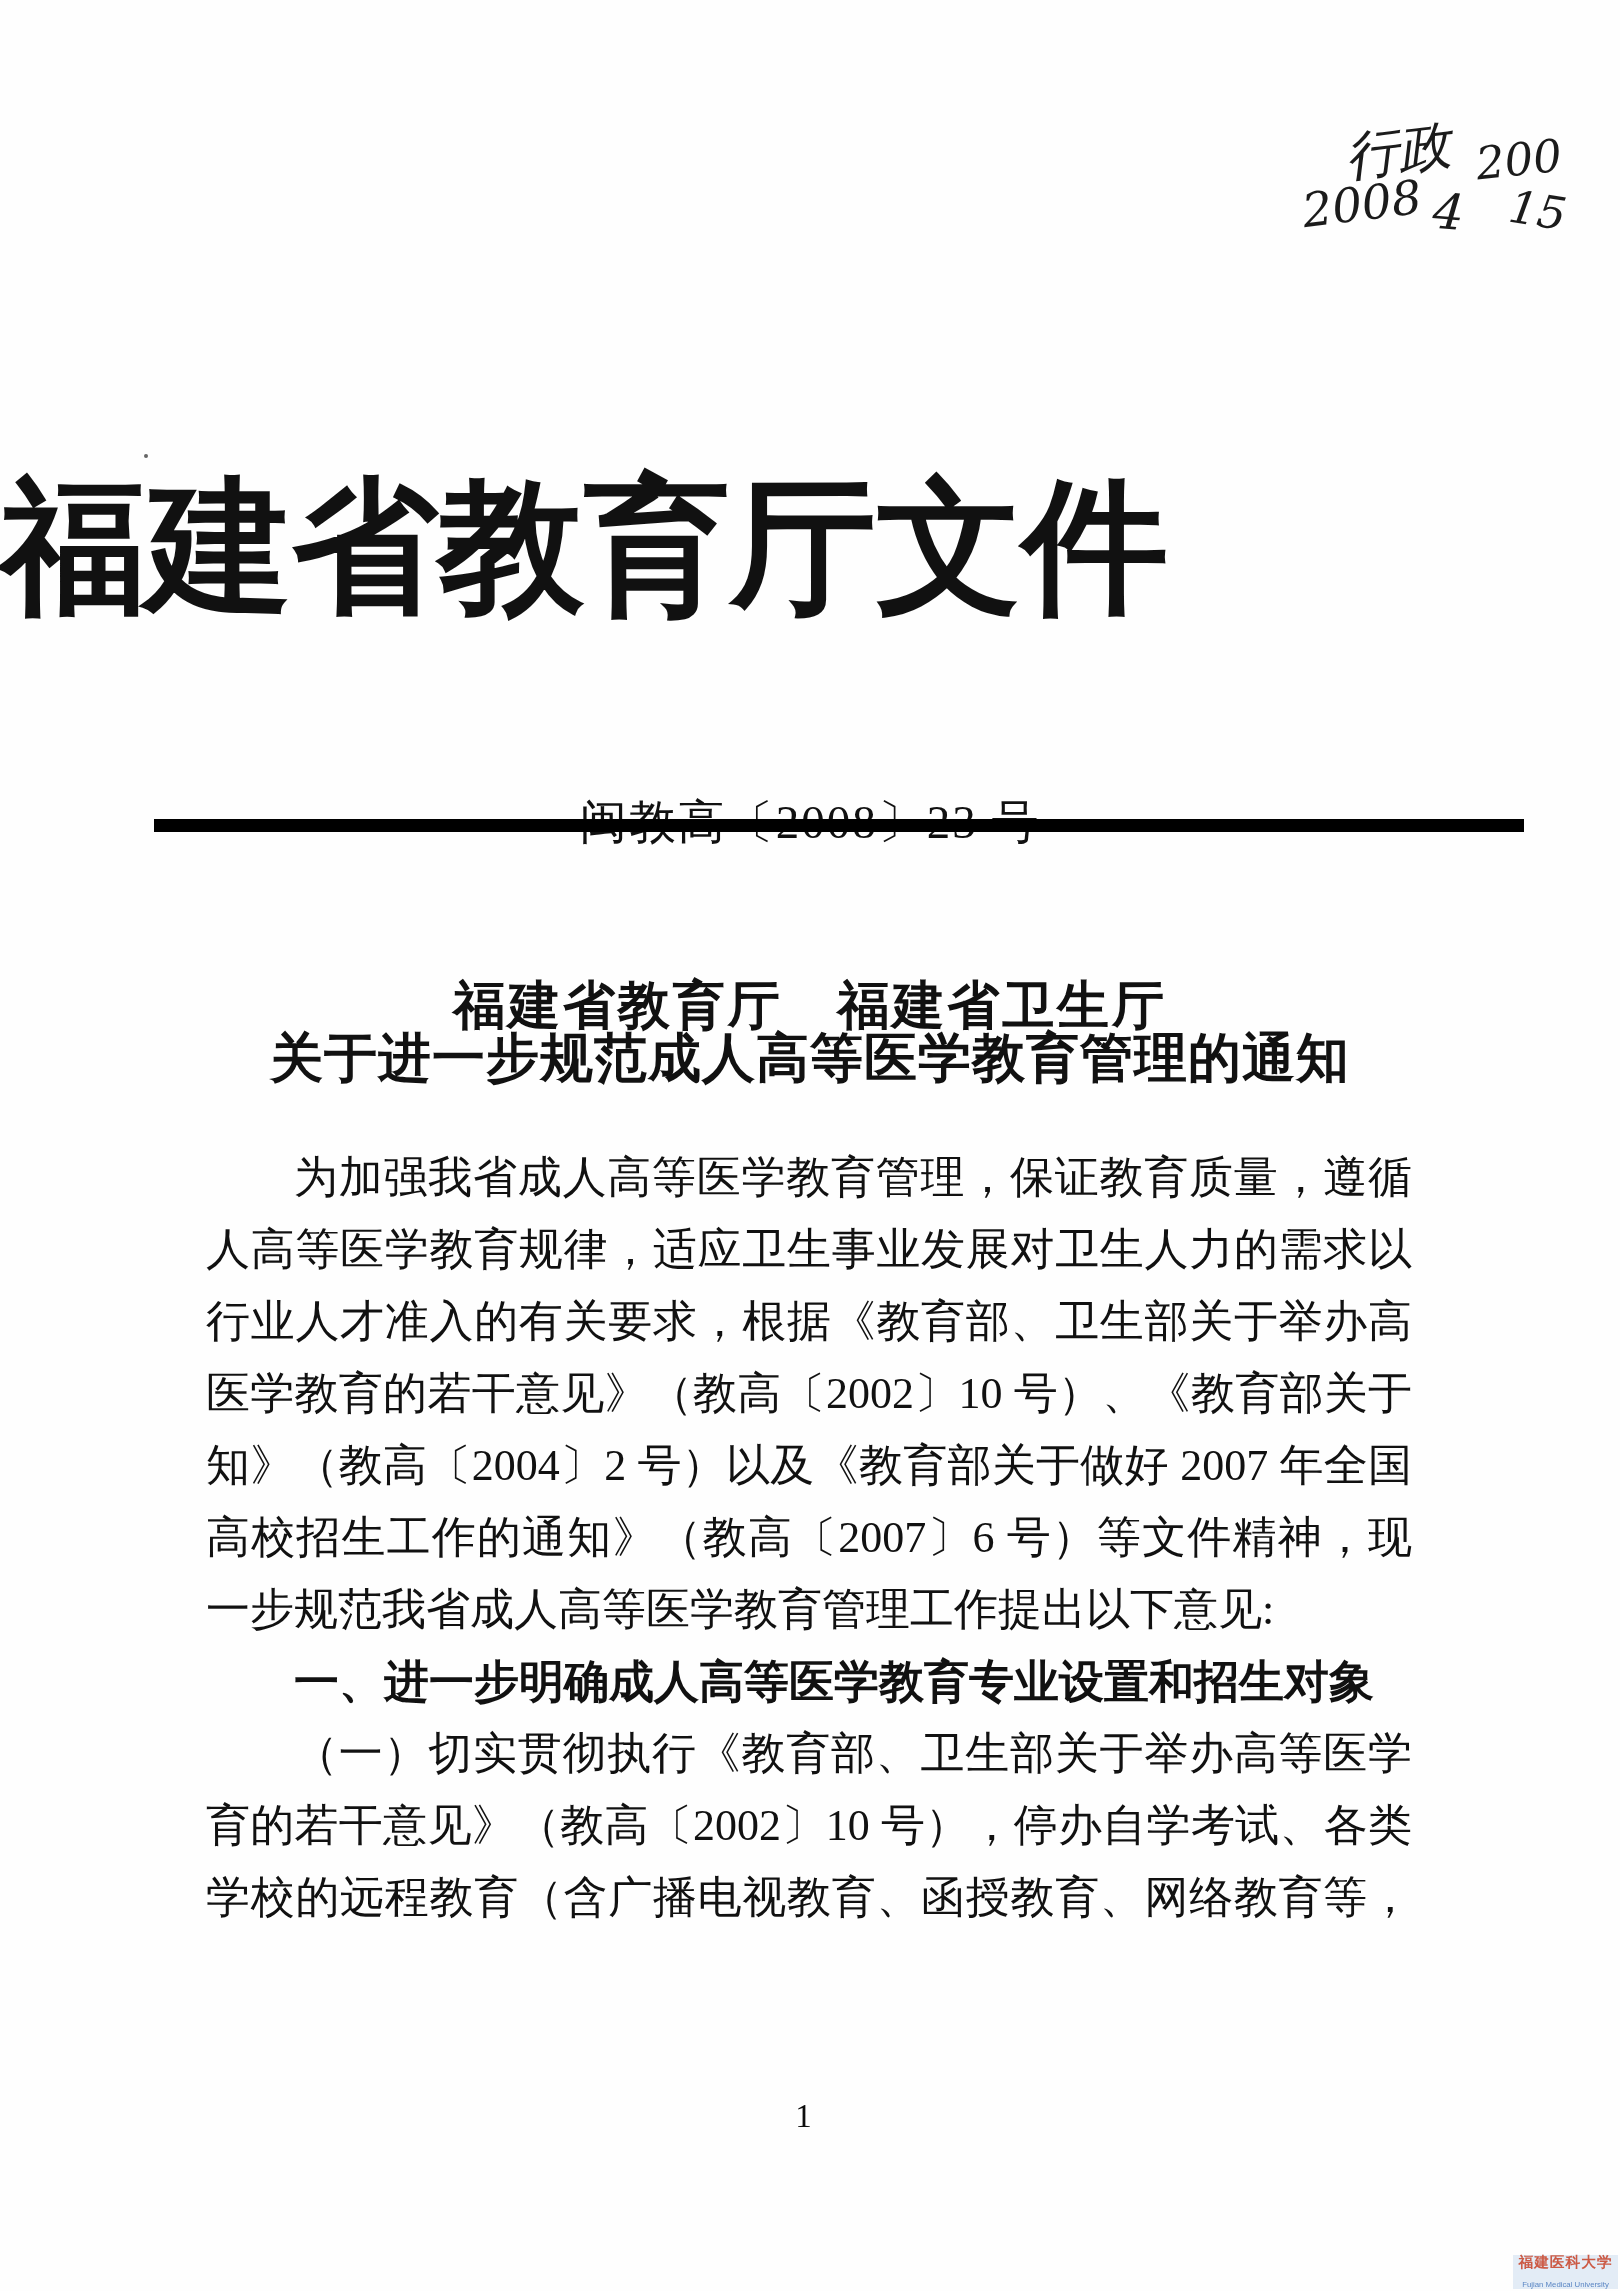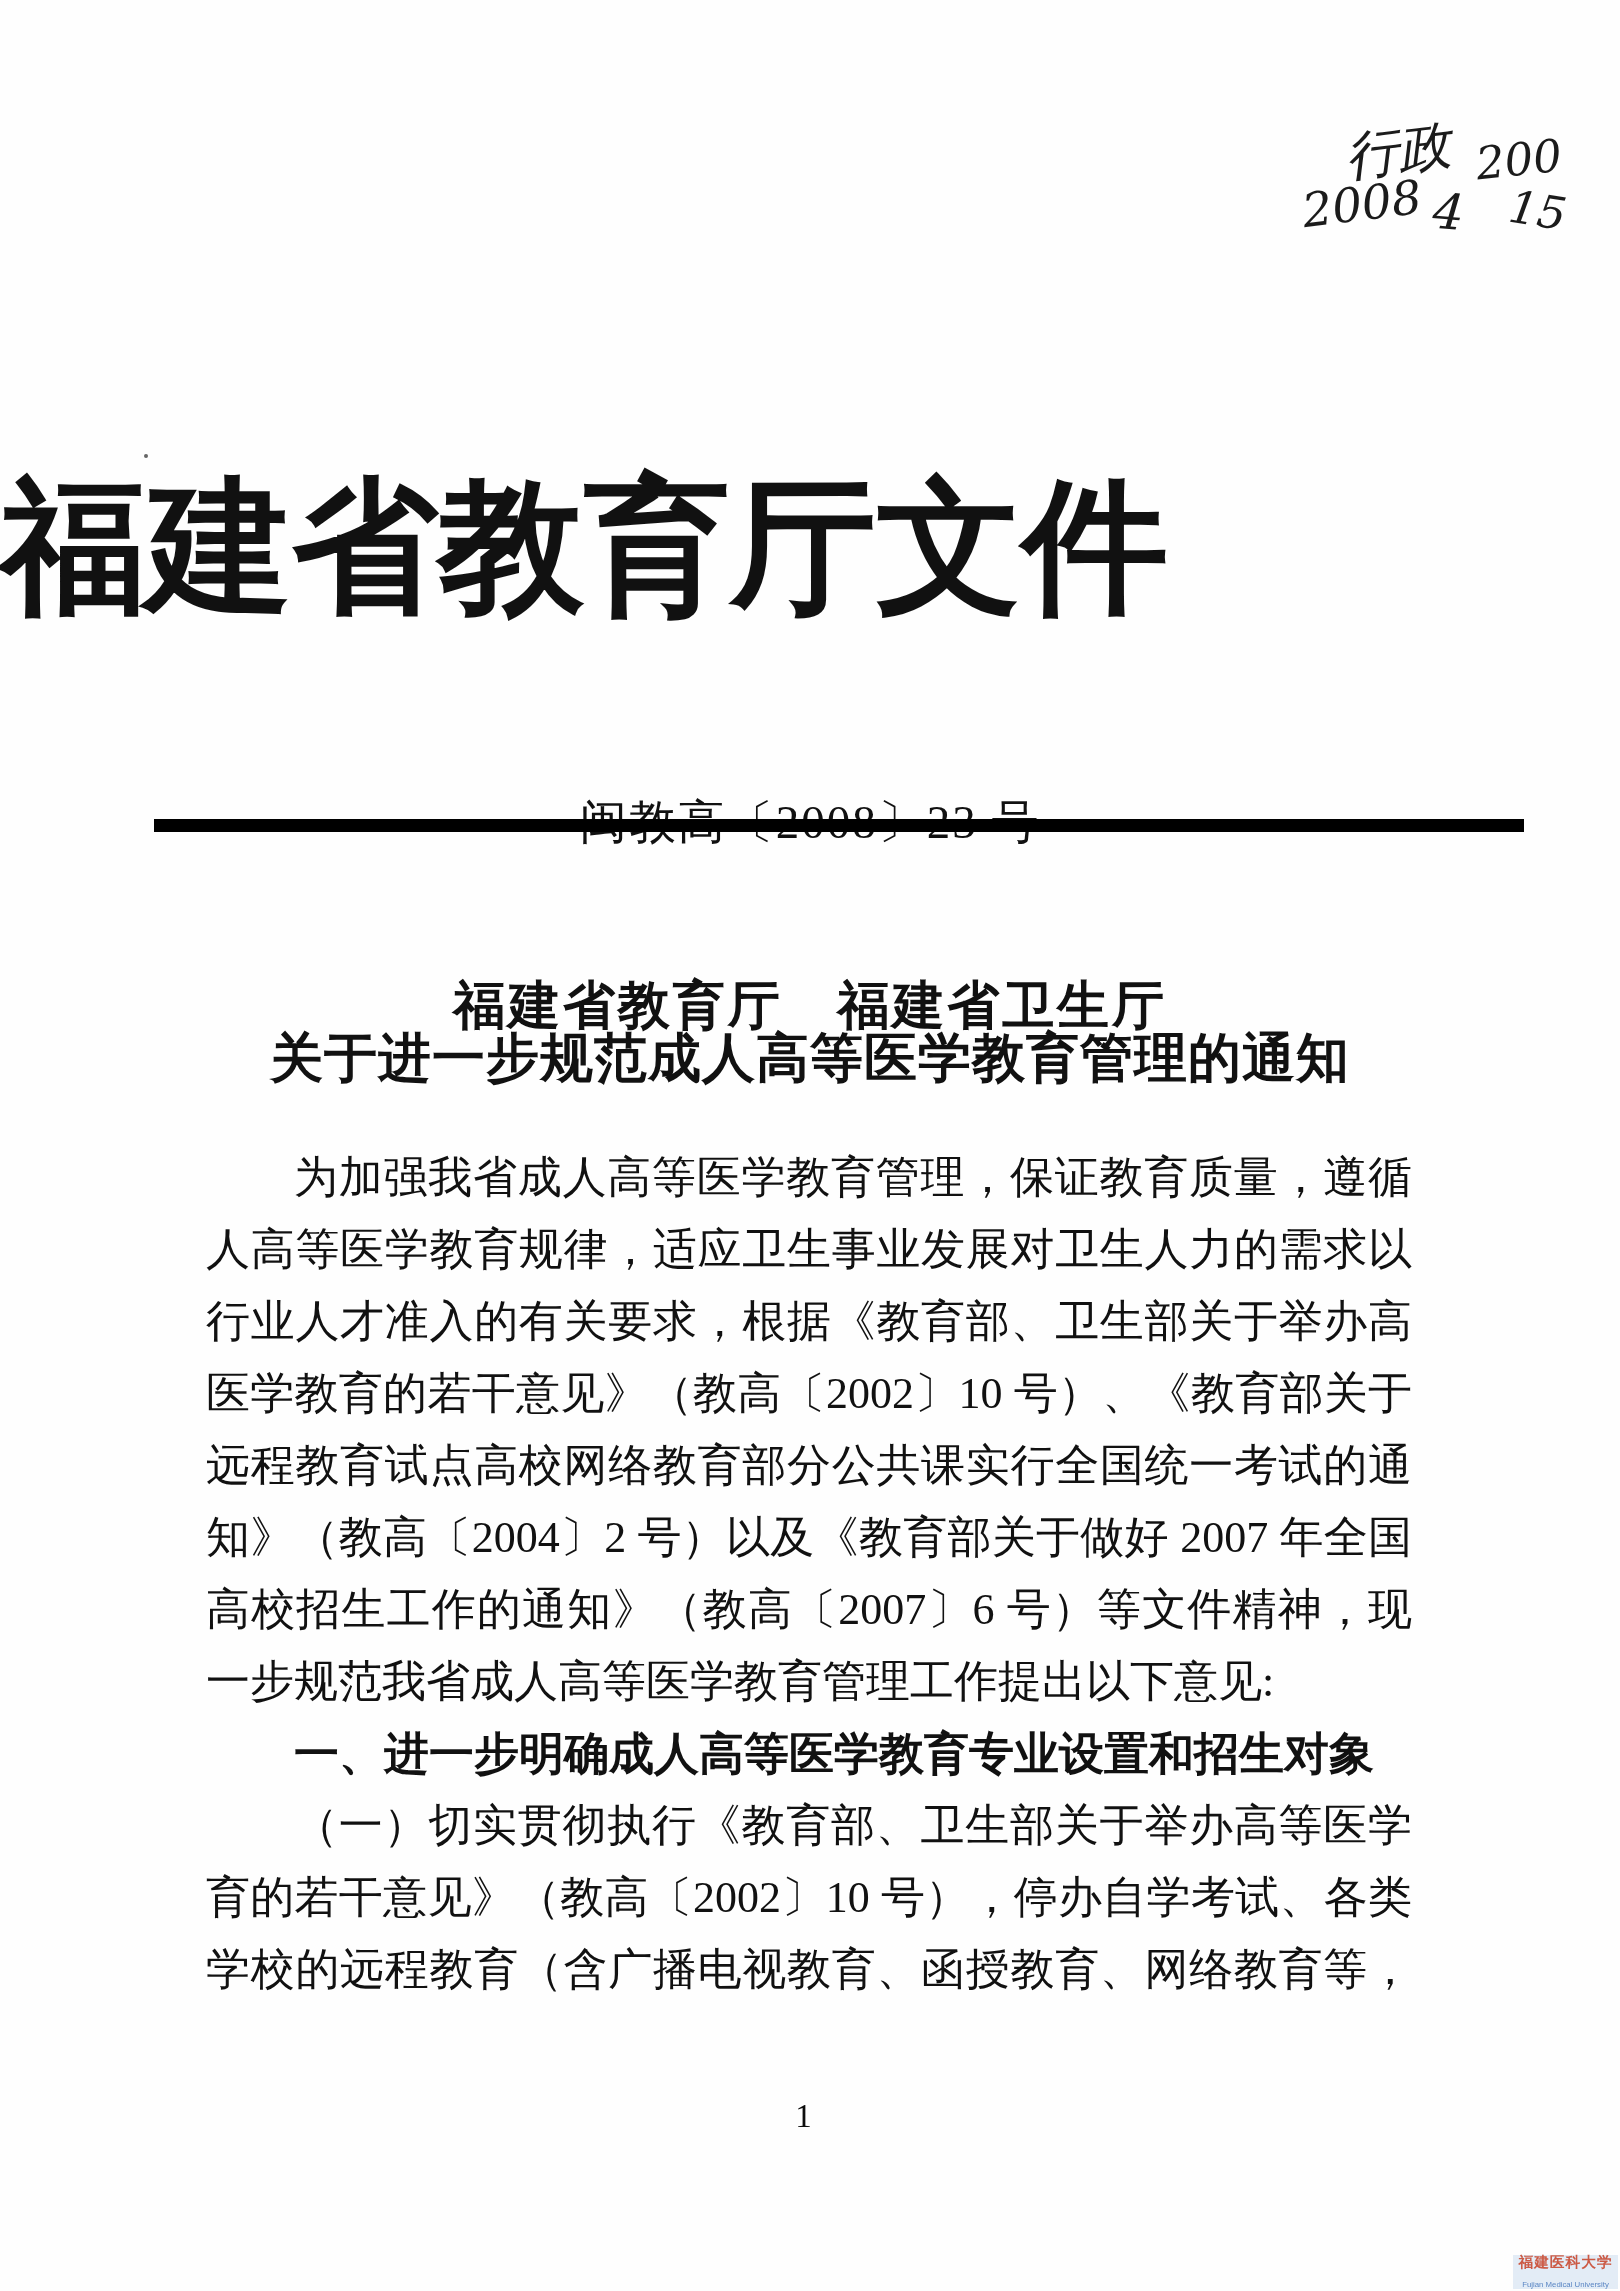--- a/index.html
+++ b/index.html
@@ -92,21 +92,20 @@
 
   <div class="doc-title-1">福建省教育厅　福建省卫生厅</div>
   <div class="doc-title-2">关于进一步规范成人高等医学教育管理的通知</div>
 
   <div class="body-block">
 
     <div class="bline fill ind">为加强我省成人高等医学教育管理，保证教育质量，遵循成</div>
     <div class="bline fill">人高等医学教育规律，适应卫生事业发展对卫生人力的需求以及</div>
     <div class="bline fill">行业人才准入的有关要求，根据《教育部、卫生部关于举办高等</div>
     <div class="bline fill">医学教育的若干意见》（教高〔2002〕10 号）、《教育部关于对现代</div>
-    <div class="bline fill">远程教育试点高校网络教育部分公共课实行全国统一考试的通</div>
     <div class="bline fill">知》（教高〔2004〕2 号）以及《教育部关于做好 2007 年全国成人</div>
     <div class="bline fill">高校招生工作的通知》（教高〔2007〕6 号）等文件精神，现就进</div>
     <div class="bline">一步规范我省成人高等医学教育管理工作提出以下意见:</div>
 
     <div class="bline ind sect">一、进一步明确成人高等医学教育专业设置和招生对象</div>
 
     <div class="bline fill ind">（一）切实贯彻执行《教育部、卫生部关于举办高等医学教</div>
     <div class="bline fill">育的若干意见》（教高〔2002〕10 号），停办自学考试、各类高等</div>
     <div class="bline fill">学校的远程教育（含广播电视教育、函授教育、网络教育等，下</div>
   </div>

